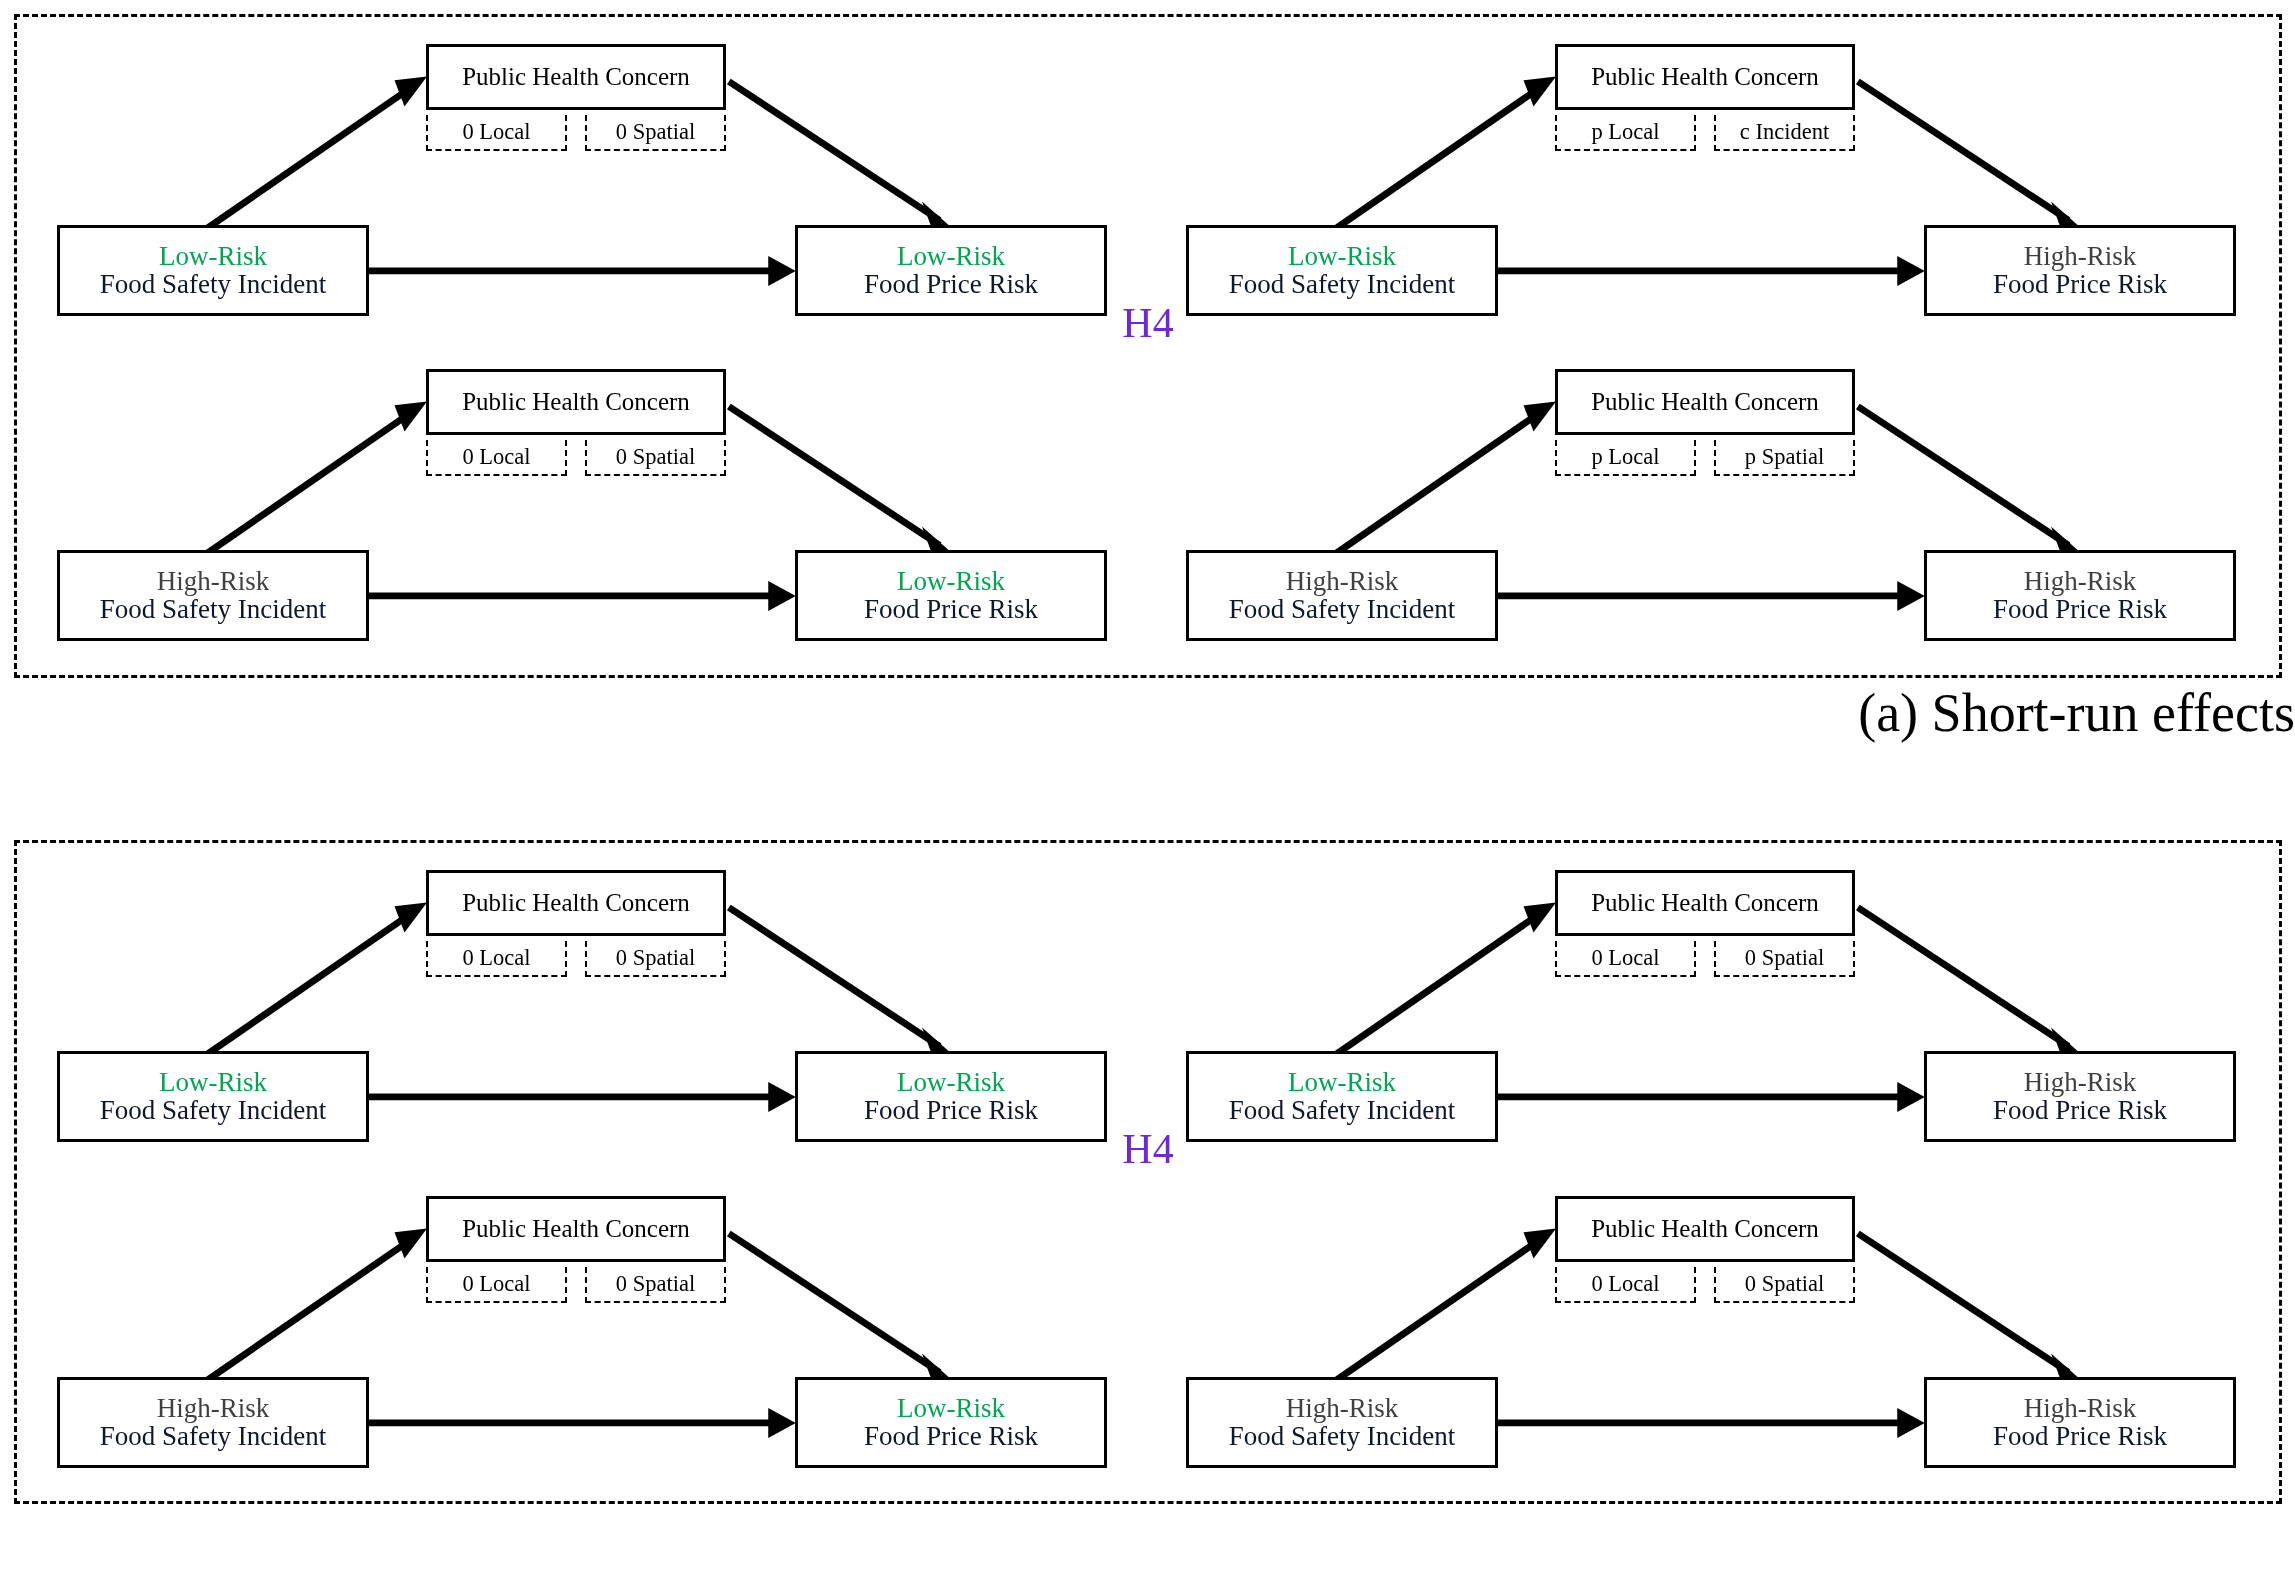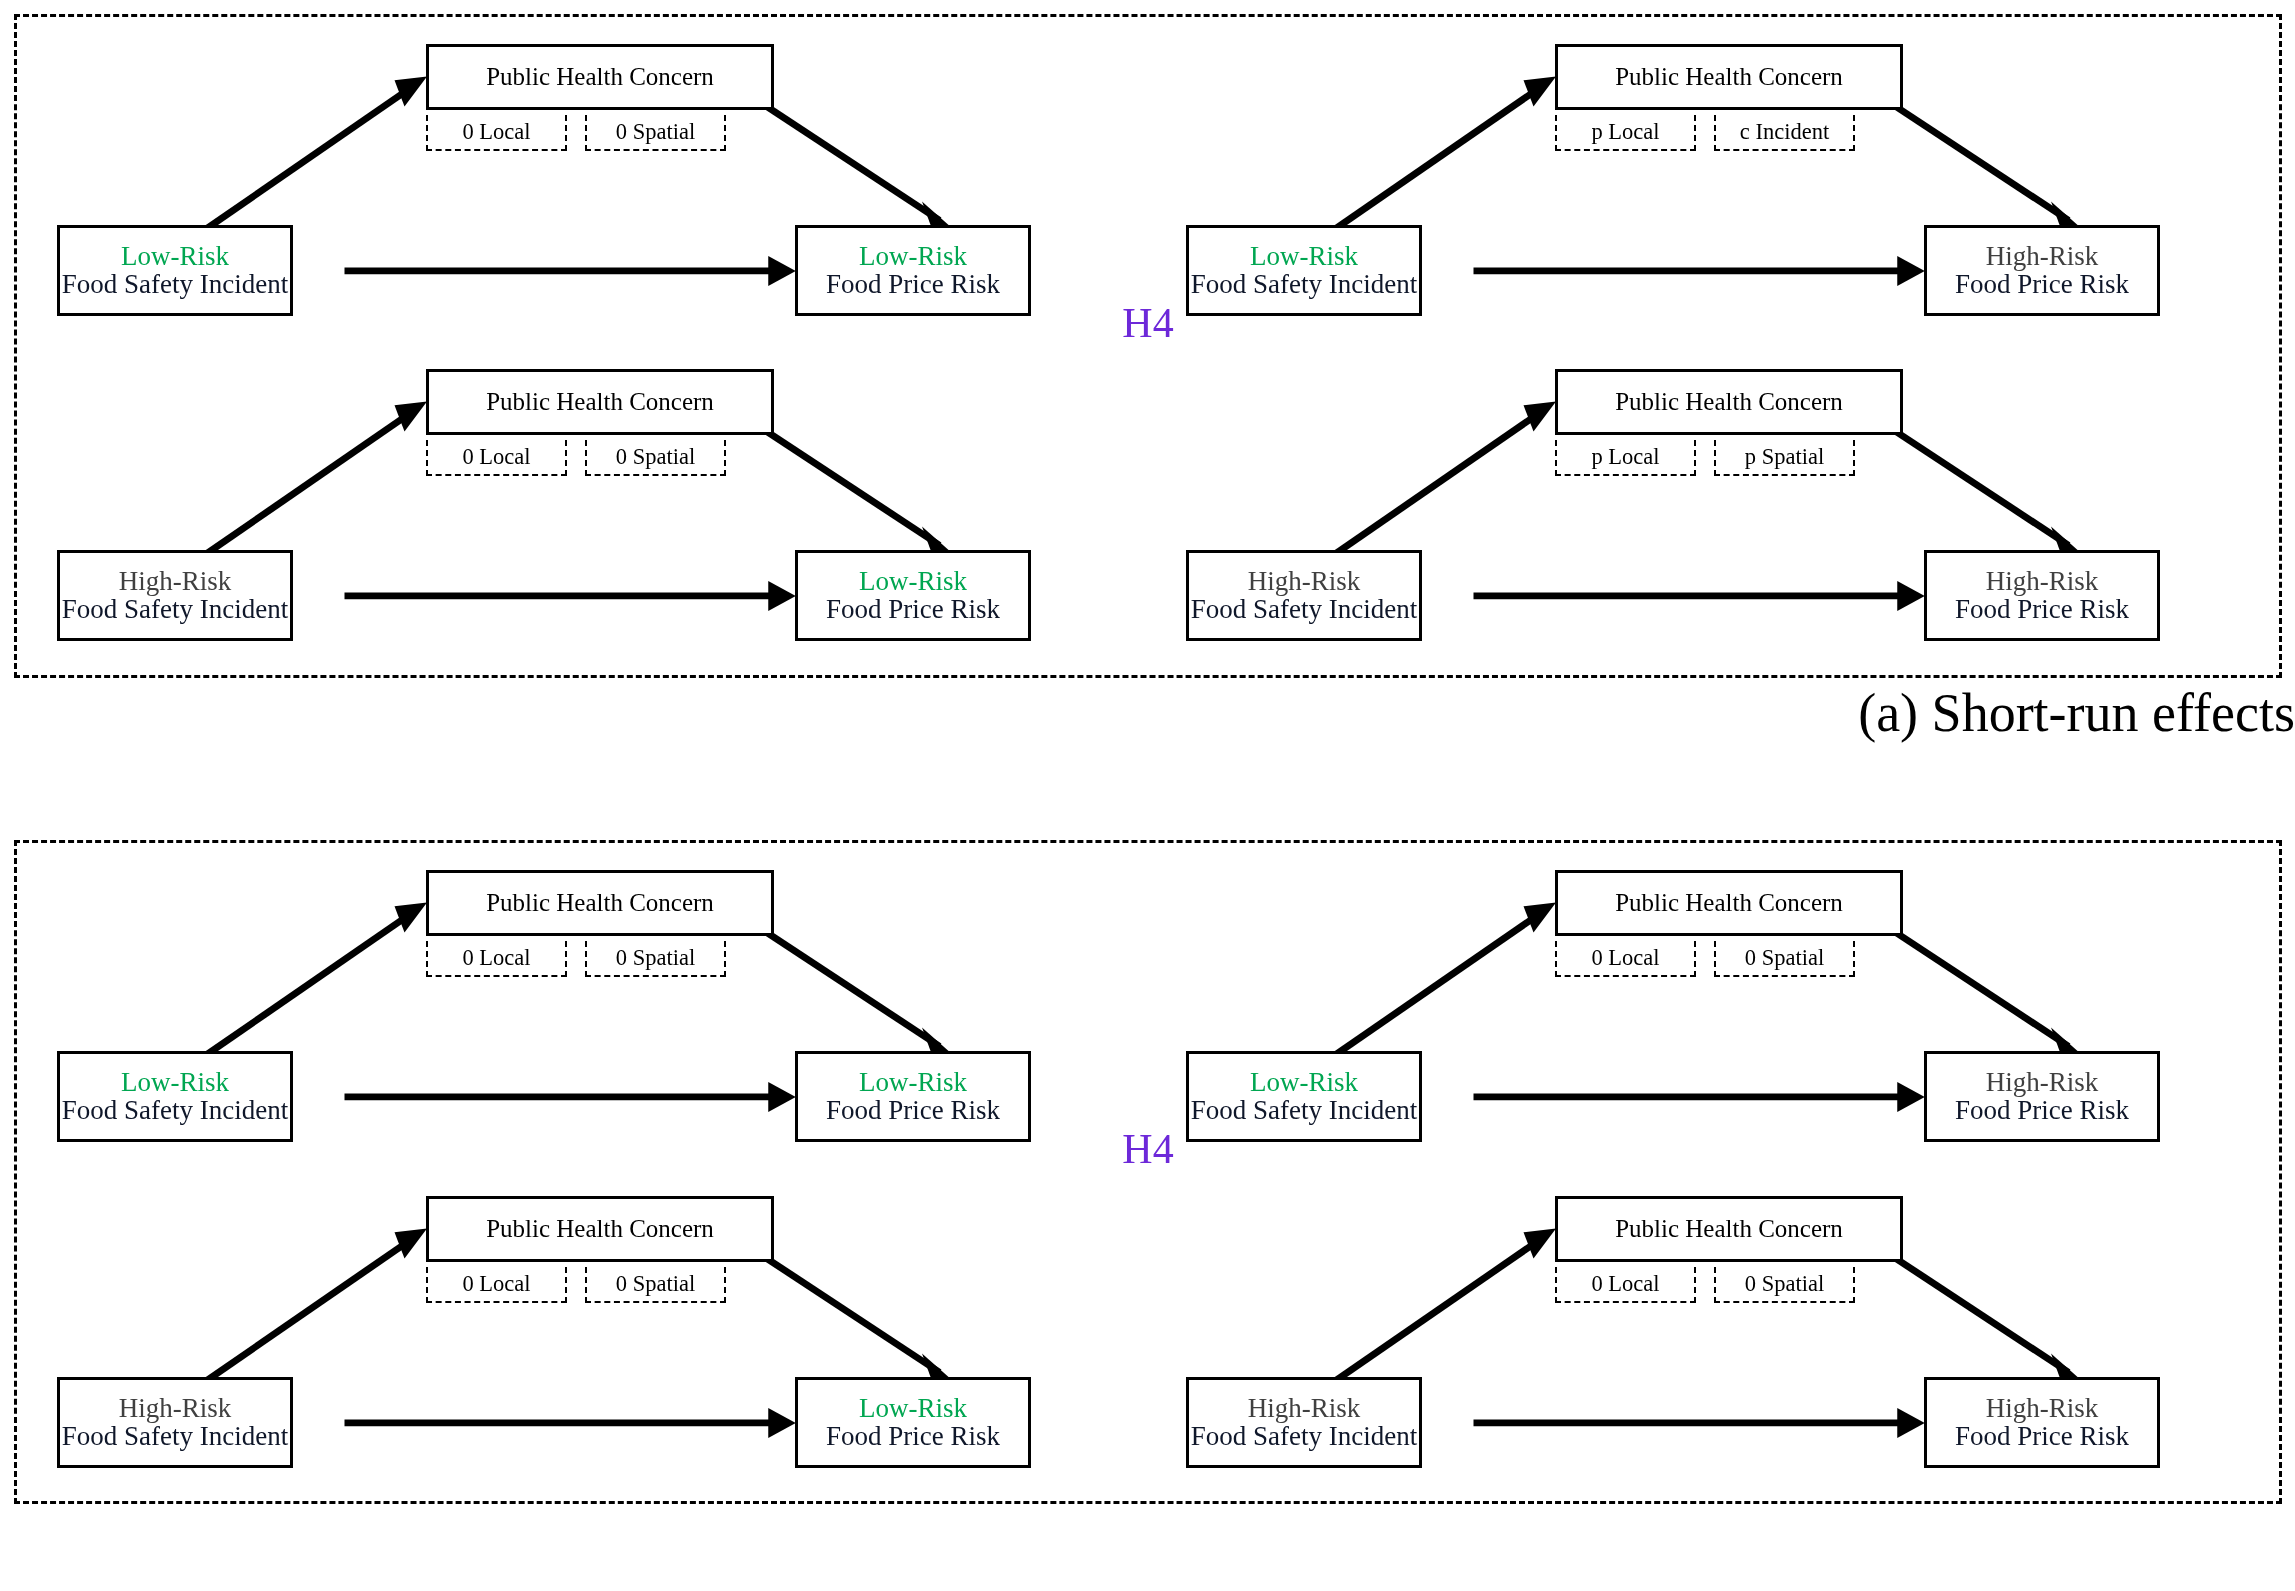--- a/index.html
+++ b/index.html
@@ -16,30 +16,30 @@
   #caption-b{left:0;top:1508px;}
 
   .h4{position:absolute;font-size:42px;color:#6d28d9;text-align:center;width:188px;}
 
   
   .unit{position:absolute;width:1101px;height:300px;}
 
   .nodebox{position:absolute;border:3.1px solid #000;background:#fff;box-sizing:border-box;
            display:flex;flex-direction:column;align-items:center;justify-content:center;}
 
-  .src, .tgt{width:236px;height:91px;}
+  .src, .tgt{width:312px;height:91px;}
   .src{left:38px;top:206px;}
   .tgt{left:776px;top:206px;}
 
   .risk{font-size:27px;line-height:1.02;font-weight:400;}
   .risk.low{color:#00A651;}
   .risk.high{color:#404040;}
   .entity{font-size:27px;line-height:1.05;color:#0f172a;}
 
-  .med{left:407px;top:25px;width:348px;height:66px;}
+  .med{left:407px;top:25px;width:300px;height:66px;}
   .med .mtitle{font-size:25px;color:#000;}
 
   .subrow{position:absolute;left:407px;top:91px;width:300px;height:41px;
           display:flex;align-items:flex-end;justify-content:space-between;box-sizing:border-box;}
   .subbox{width:141px;height:36px;border:2.5px dashed #000;border-top:none;box-sizing:border-box;
           display:flex;align-items:center;justify-content:center;font-size:22.5px;color:#000;}
 
   svg.arrows{position:absolute;left:0;top:0;width:1101px;height:300px;overflow:visible;}
 </style>
 </head>

